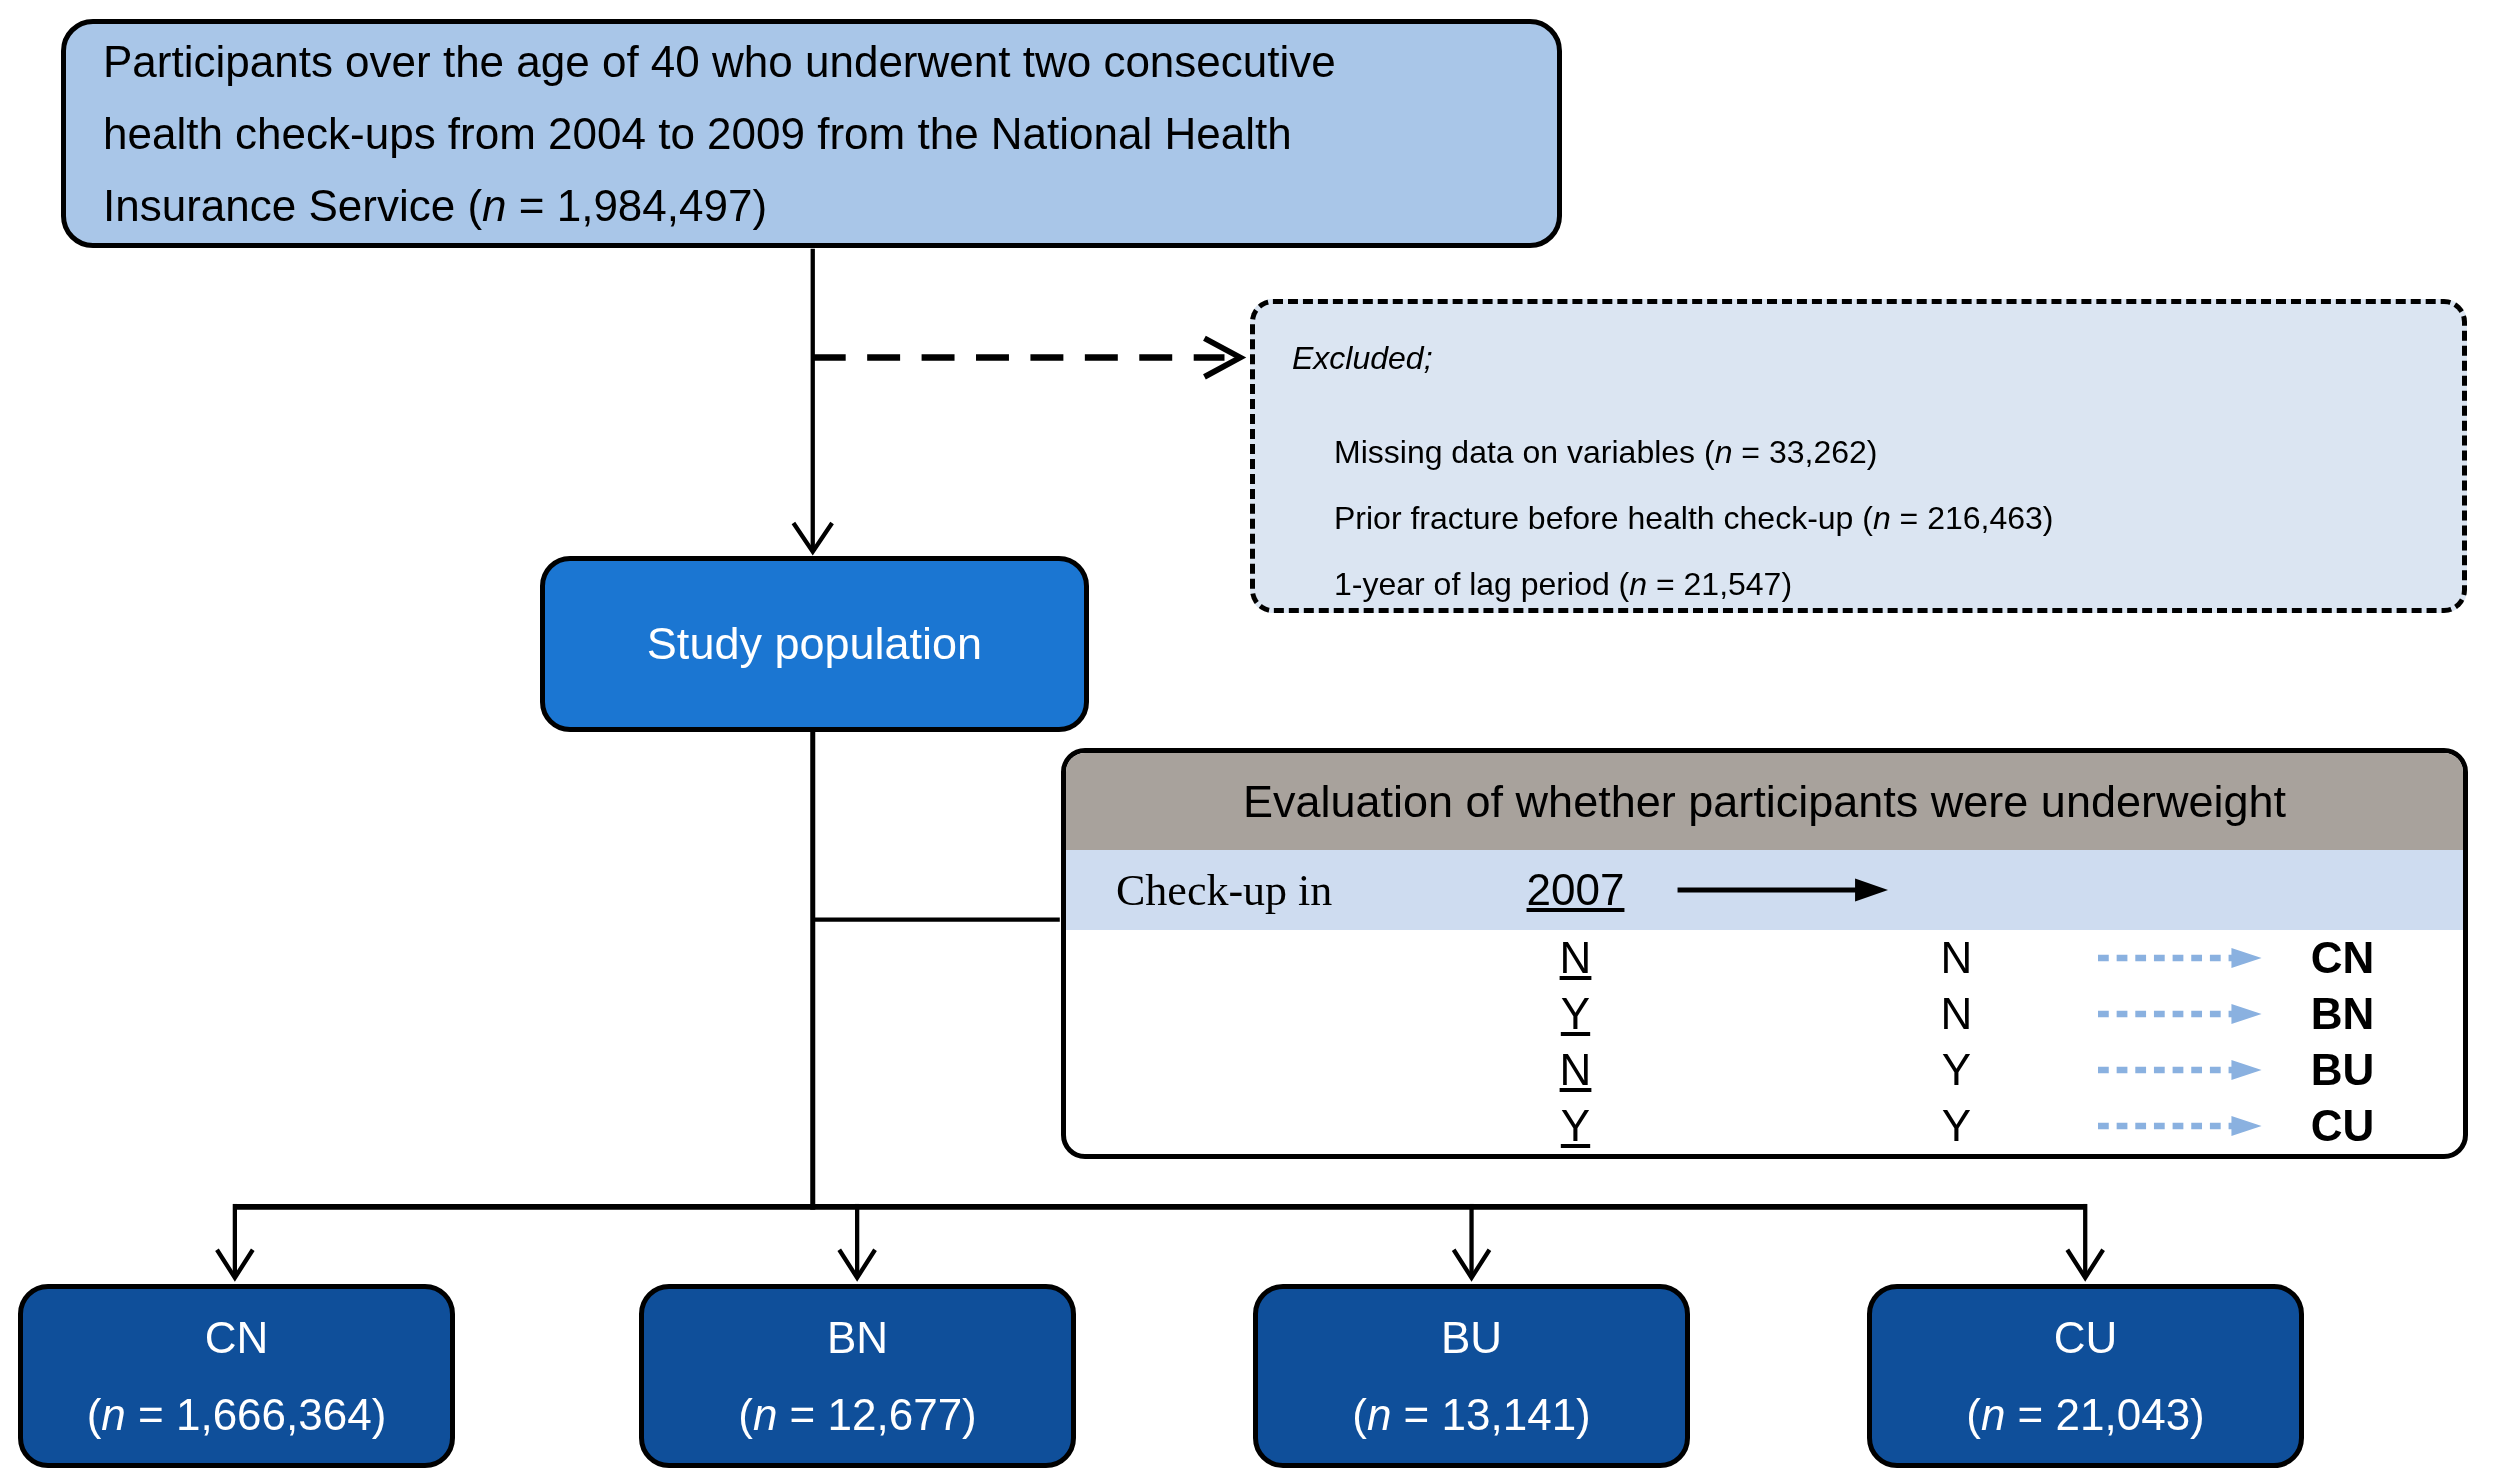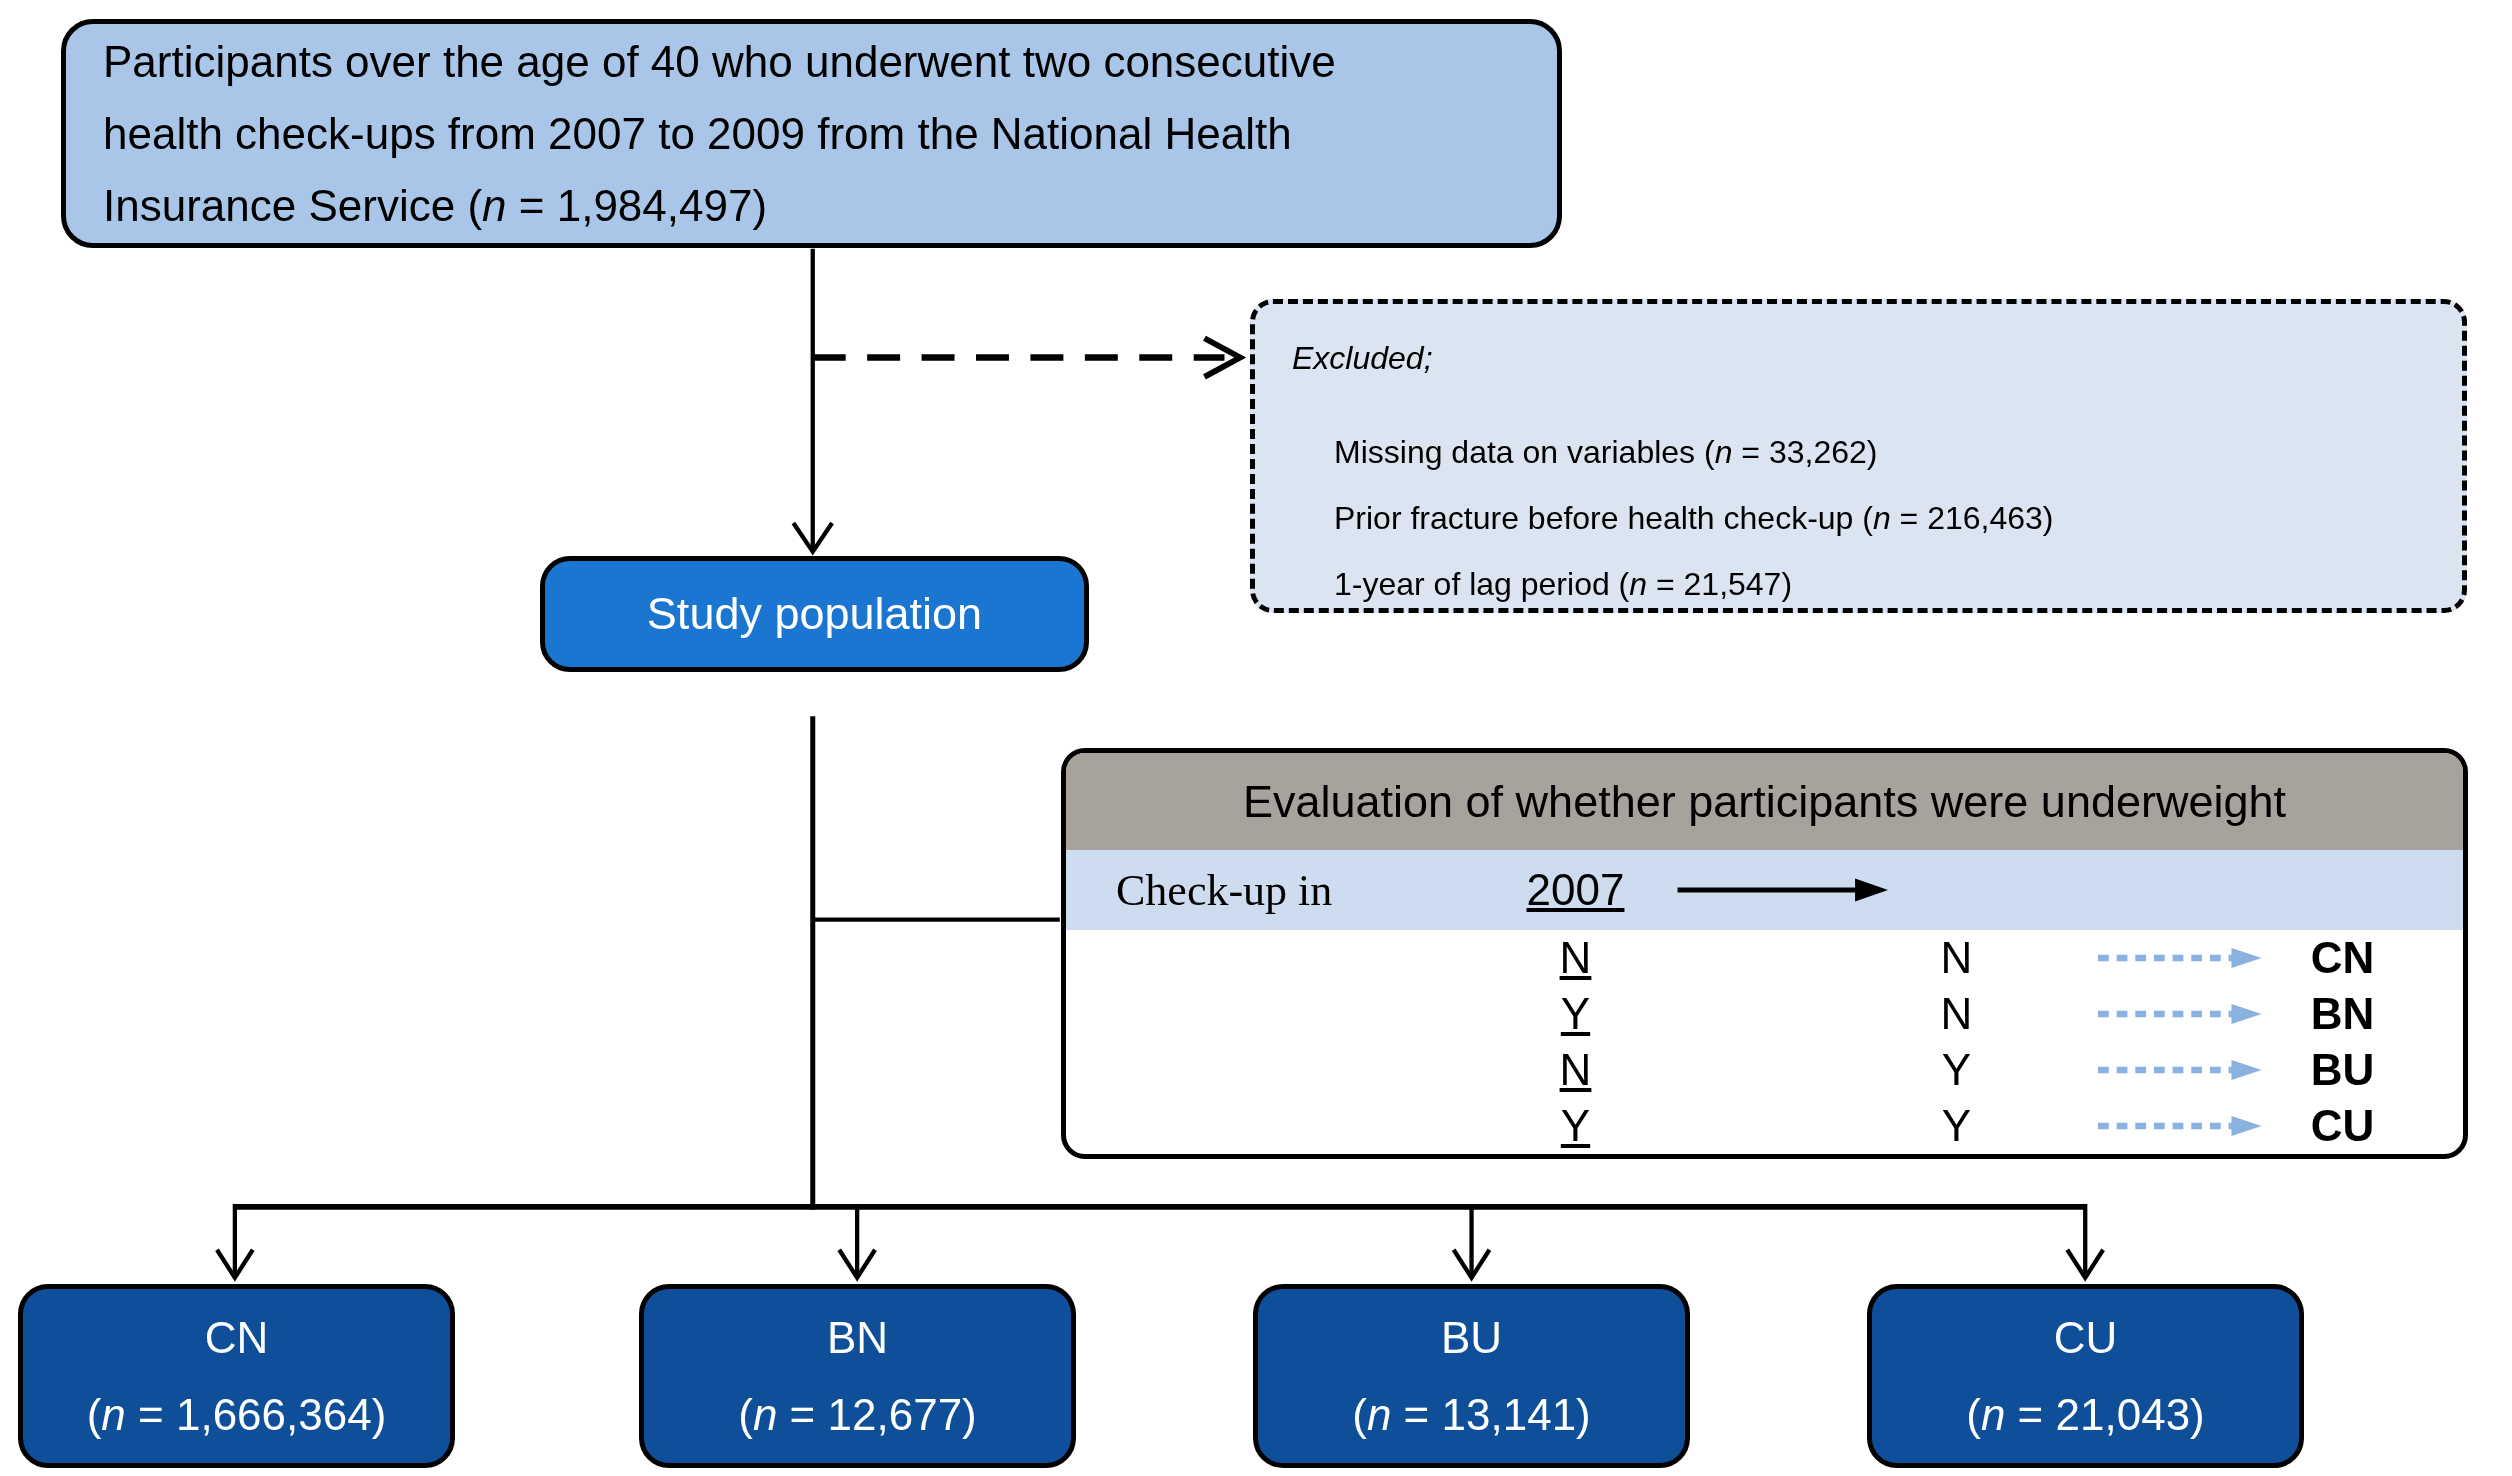--- a/index.html
+++ b/index.html
@@ -39,21 +39,21 @@
     border: 5.7px dashed #000000;
     border-radius: 23px;
     padding: 21.5px 0 0 37px;
     font-size: 32px;
   }
   .excluded-heading { line-height: 64px; }
   .excluded-items { margin: 29px 0 0 42px; }
   .excluded-item { line-height: 66px; white-space: nowrap; }
   
   .study-box {
-    left: 540px; top: 556px; width: 549px; height: 116px;
+    left: 540px; top: 556px; width: 549px; height: 176px;
     background: #1b76d2;
     border-radius: 30px;
     color: #ffffff;
     display: flex; flex-direction: row; justify-content: center; align-items: center;
     font-size: 45px; line-height: 70px;
     text-align: center;
   }
   
   .eval-table {
     left: 1061px; top: 748px; width: 1407px; height: 411px;
@@ -145,21 +145,21 @@
       <polyline points="2030,1745 2055,1784 2080,1745" fill="none" stroke="#000" stroke-width="6"></polyline>
     </g>
     <g>
       <line x1="2912" y1="1681" x2="2912" y2="1780" stroke="#000" stroke-width="6"></line>
       <polyline points="2887,1745 2912,1784 2937,1745" fill="none" stroke="#000" stroke-width="6"></polyline>
     </g>
   </svg>
 
   <div class="box top-box layer">
     <div>Participants over the age of 40 who underwent two consecutive</div>
-    <div>health check-ups from 2007 to 2009 from the National Health</div>
+    <div>health check-ups from 2004 to 2009 from the National Health</div>
     <div><span>Insurance Service (</span><span class="it">n</span><span> = 1,984,497)</span></div>
   </div>
 
   <div class="box excluded-box layer">
     <div class="excluded-heading it">Excluded;</div>
     <div class="excluded-items">
       <div class="excluded-item"><span>Missing data on variables (</span><span class="it">n</span><span> = 33,262)</span></div>
       <div class="excluded-item"><span>Prior fracture before health check-up (</span><span class="it">n</span><span> = 216,463)</span></div>
       <div class="excluded-item"><span>1-year of lag period (</span><span class="it">n</span><span> = 21,547)</span></div>
     </div>

